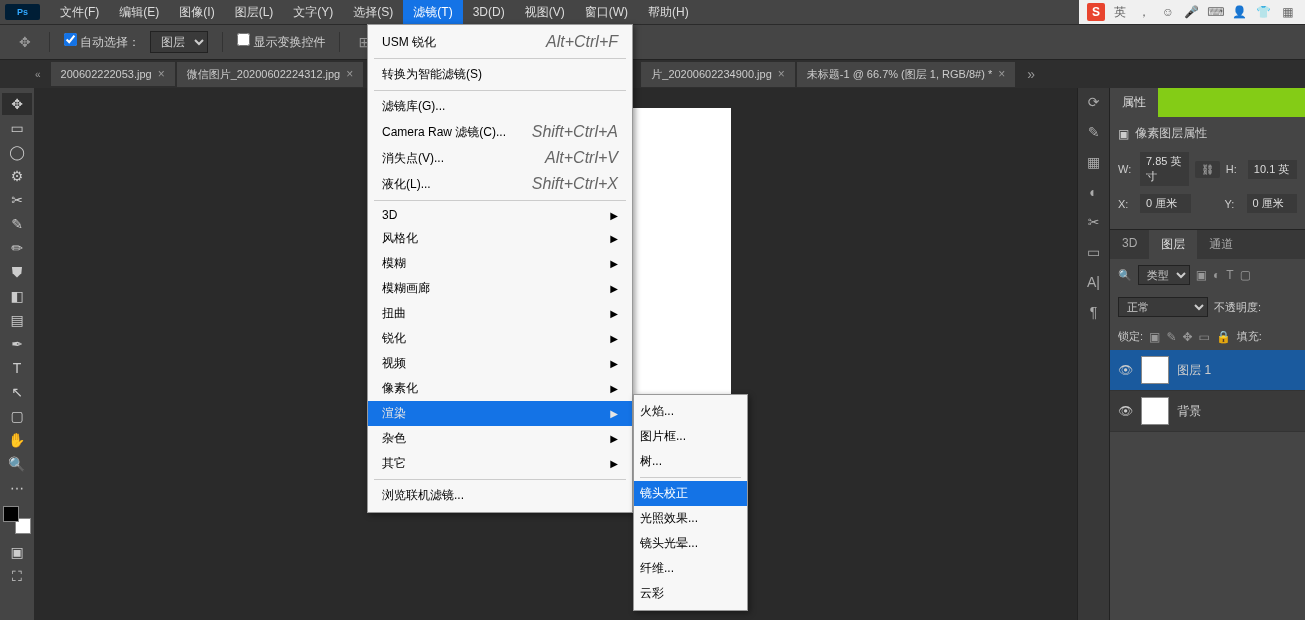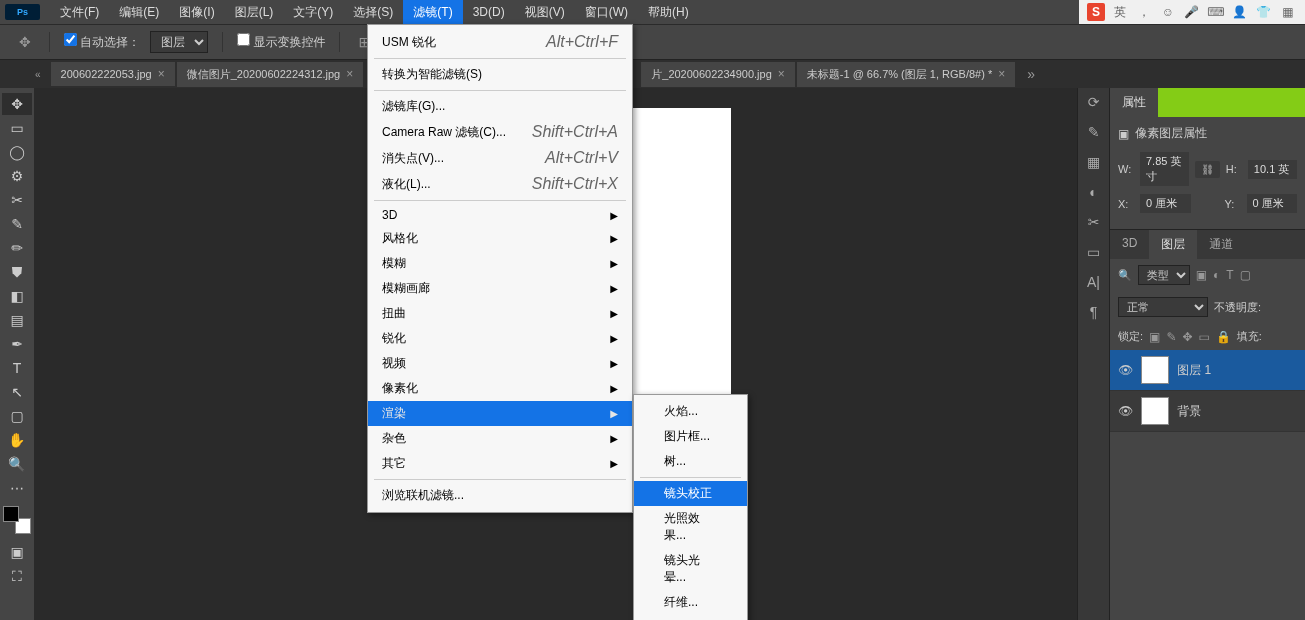--- a/index.html
+++ b/index.html
@@ -52,21 +52,21 @@
 .layer-thumb { width: 28px; height: 28px; border: 1px solid #888; }
 .layer-thumb.white { background: #fff; }
 .layer-name { font-size: 12px; }
 .dropdown { position: absolute; top: 24px; left: 367px; width: 266px; background: #f7f7f7; color: #000; border: 1px solid #999; box-shadow: 2px 2px 6px rgba(0,0,0,0.4); z-index: 100; padding: 4px 0; }
 .dd-item { padding: 4px 14px; display: flex; justify-content: space-between; align-items: center; font-size: 12px; cursor: pointer; position: relative; }
 .dd-item.highlighted { background: #1473e6; color: #e5e5e5; }
 .dd-sep { height: 1px; background: #ccc; margin: 3px 6px; }
 .dd-sub-arrow { font-size: 10px; }
 .shortcut { color: #666; font-size: 16px; font-style: italic; }
 .submenu { position: absolute; top: 394px; left: 633px; width: 115px; background: #f7f7f7; color: #000; border: 1px solid #999; box-shadow: 2px 2px 6px rgba(0,0,0,0.4); z-index: 101; padding: 4px 0; }
-.sm-item { padding: 4px 30px; font-size: 12px; cursor: pointer; }
+.sm-item { padding: 4px 6px; font-size: 12px; cursor: pointer; }
 .sm-item.highlighted { background: #1473e6; color: #fff; }
 .sm-sep { height: 1px; background: #ccc; margin: 3px 6px; }
 .divider { width: 1px; height: 20px; background: #333; margin: 0 4px; }
 </style>
 </head>
 <body>
 
 <div class="menubar">
   <div class="ps-logo">Ps</div>
   <div class="menu-item">文件(F)</div>

